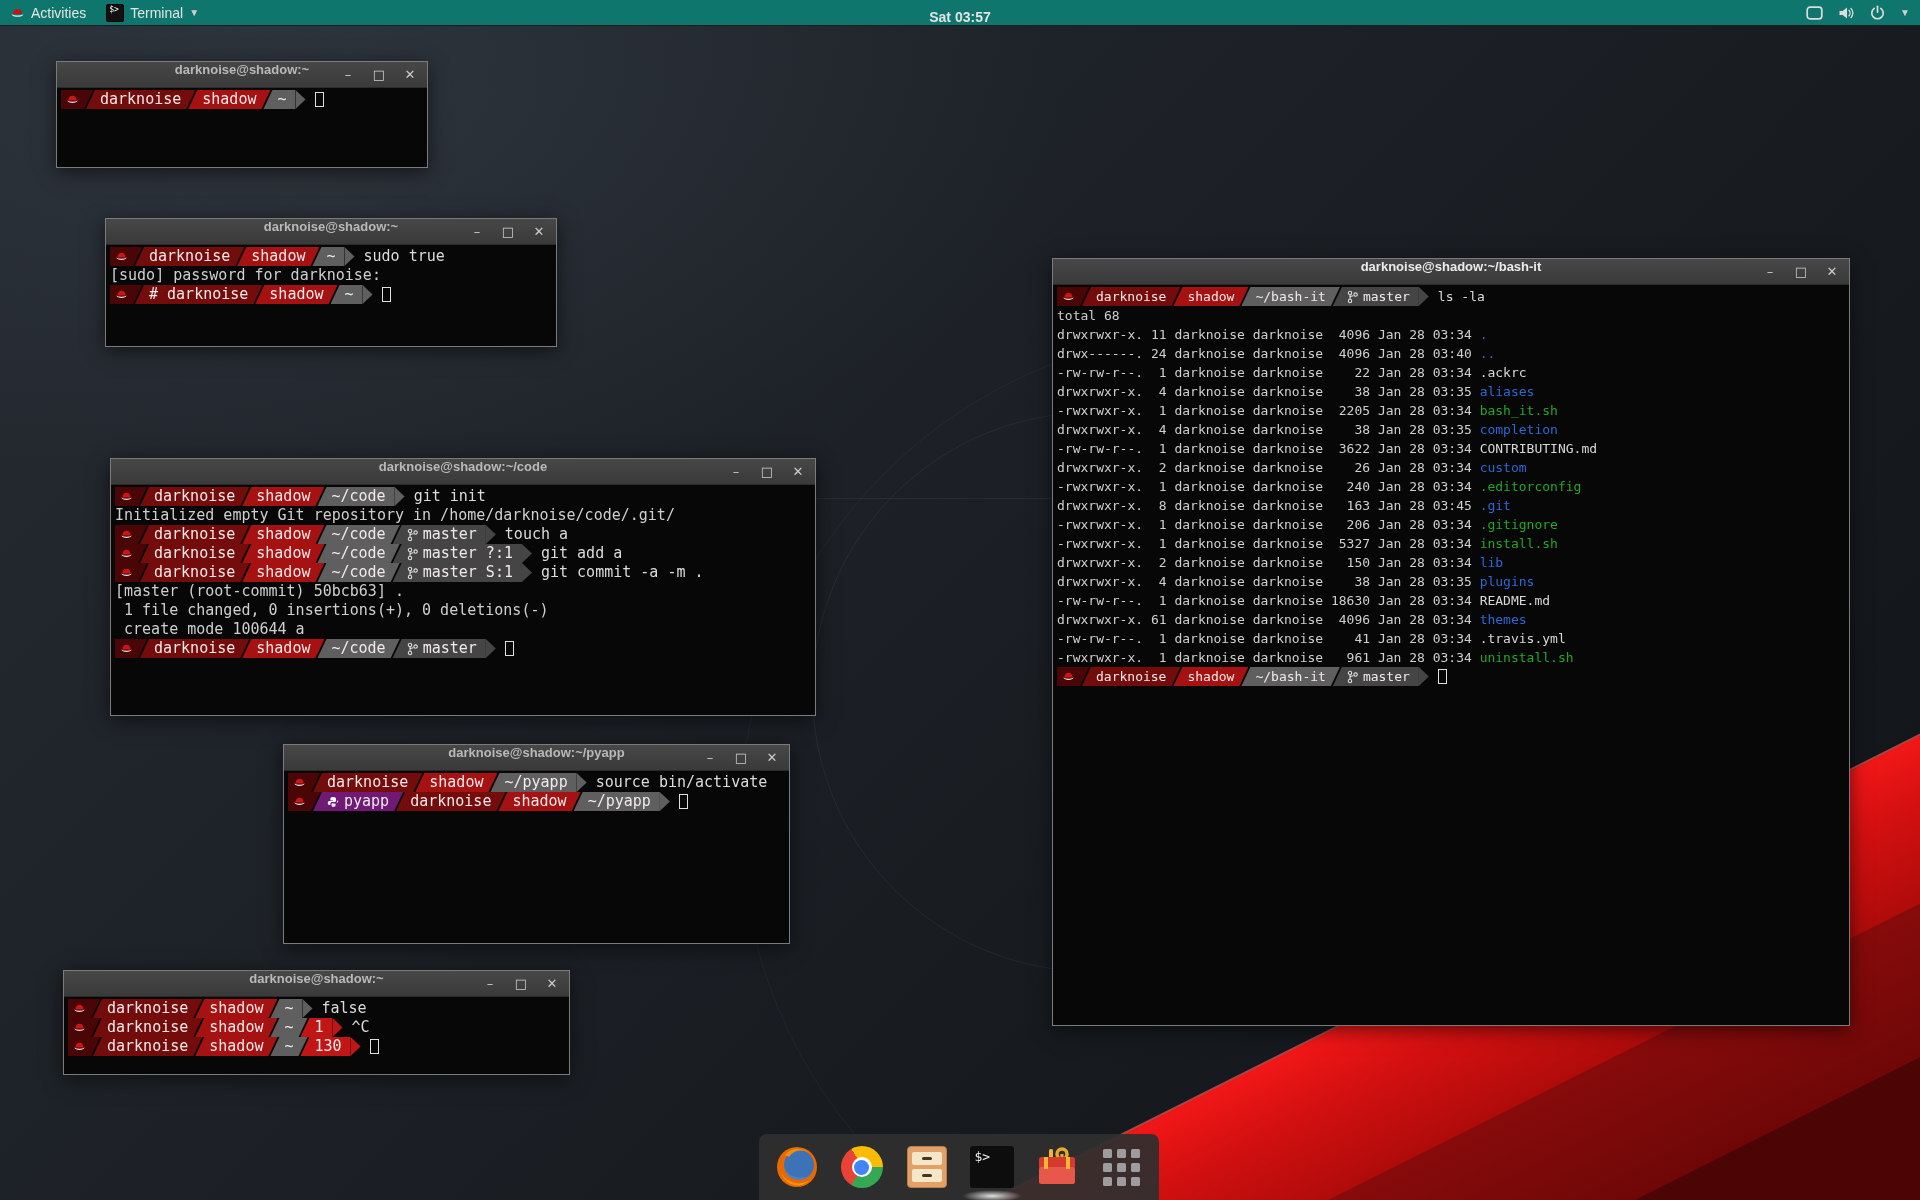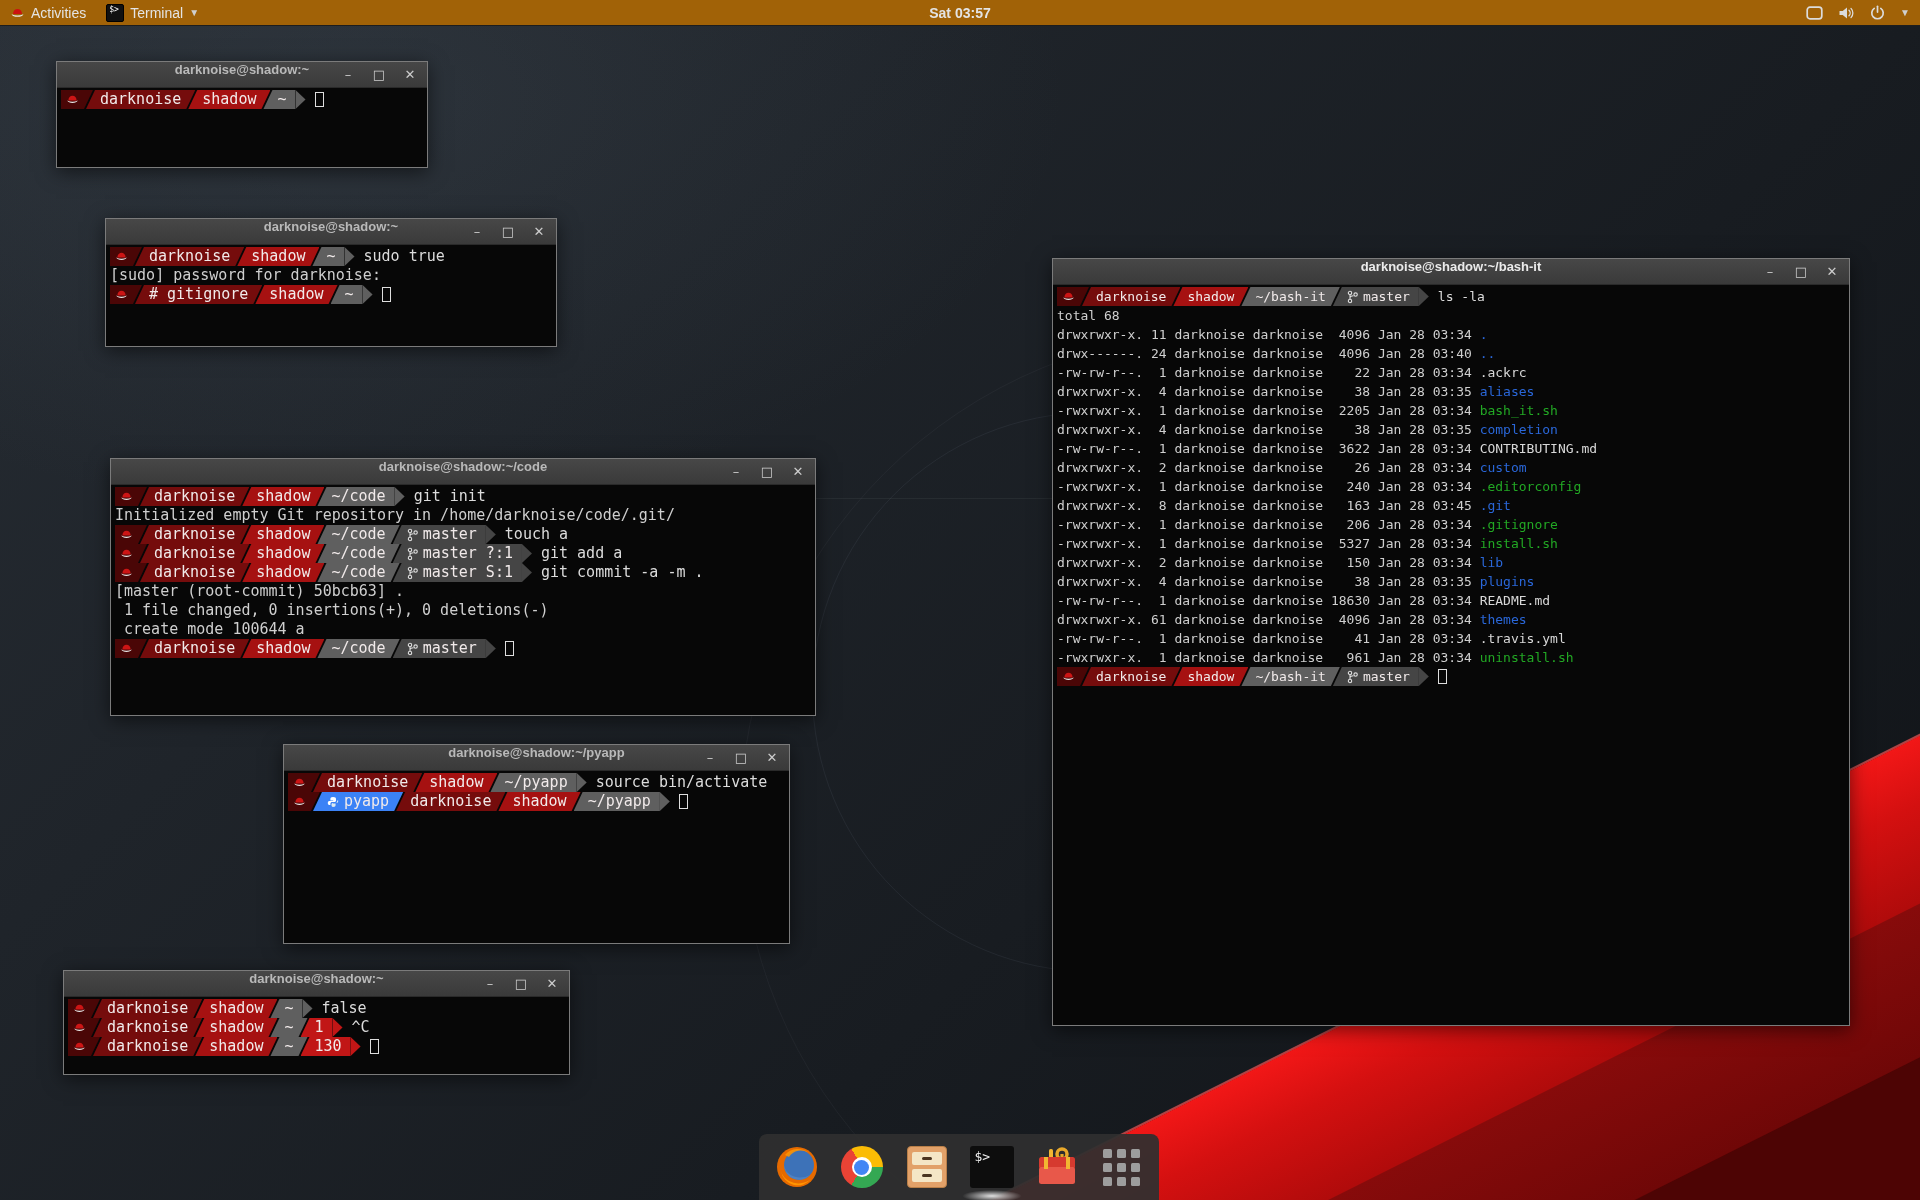--- a/index.html
+++ b/index.html
@@ -21,22 +21,22 @@
   .hairline { position:absolute; left:800px; top:498px; width:255px; height:1px; background:rgba(220,230,240,0.06); }
   .ribbon { position:absolute; transform:rotate(-26.6deg); }
   .ribbon-dark { width:1250px; height:300px; left:1090px; top:980px;
      background:linear-gradient(180deg,#8e0c0c 0%,#6f0707 60%,#5c0505 100%); }
   .ribbon-bright { width:1400px; height:150px; left:860px; top:925px;
      background:linear-gradient(180deg,#f21717 0%,#d41010 40%,#b00b0b 100%);
      box-shadow:0 -2px 0 rgba(255,90,90,.65); }
   .ribbon-deep { width:1000px; height:130px; left:1230px; top:1160px; background:#4d0404; }
 
   
-  .topbar { position:absolute; left:0; top:0; width:1920px; height:26px; background:#a16207;
-    border-bottom:1px solid #1d1d1d; z-index:50; display:flex; align-items:center; color:#e4e4e4; font-size:14px; }
+  .topbar { position:absolute; left:0; top:0; width:1920px; height:26px; background:#0f766e;
+    border-bottom:1px solid #1d1d1d; z-index:50; display:flex; align-items:flex-end; color:#e4e4e4; font-size:14px; }
   .tb-left { display:flex; align-items:center; height:100%; }
   .tb-item { display:flex; align-items:center; gap:6px; padding:0 10px; height:100%; cursor:default; }
   .hat-mini { width:15px; height:12px; }
   .appicon-mini { width:18px; height:18px; background:#111; border:1px solid #000; border-radius:2px;
     color:#fff; font-family:"DejaVu Sans Mono",monospace; font-size:8px; line-height:9px; padding-left:2px; }
   .caret { font-size:10px; color:#cfcfcf; }
   .tb-clock { position:absolute; left:0; right:0; text-align:center; font-weight:bold; font-size:14px; pointer-events:none; }
   .tb-right { margin-left:auto; display:flex; align-items:center; gap:15px; padding-right:10px; height:100%; }
   .tb-right svg { display:block; }
 
@@ -168,21 +168,21 @@
   </div>
   <div class="termbody">
       <div class="tline pline"><span class="seg seg-hat" style="background: rgb(74, 6, 6);"><svg width="13" height="11" viewBox="0 0 13 11">
             <path d="M2.4 6.4 C2.4 3.7 4.2 1.8 6.5 1.8 s4.1 1.9 4.1 4.6 z" fill="#cc1515"></path>
             <path d="M1.2 6.6 q5.3 2.5 10.6 0 q-1.2 2.3-5.3 2.3 t-5.3-2.3z" fill="#e6e3e3"></path>
           </svg></span><span class="seg seg-user" style="background: rgb(117, 12, 12);">darknoise</span><span class="seg seg-host" style="background: rgb(166, 17, 17);">shadow</span><span class="seg seg-path seg-last" style="background: rgb(95, 95, 95);">~</span><span class="seg-arrow" style="background: rgb(95, 95, 95);"></span><span class="cmd">sudo true</span></div>
       <div class="tline oline">[sudo] password for darknoise:</div>
       <div class="tline pline"><span class="seg seg-hat" style="background: rgb(74, 6, 6);"><svg width="13" height="11" viewBox="0 0 13 11">
             <path d="M2.4 6.4 C2.4 3.7 4.2 1.8 6.5 1.8 s4.1 1.9 4.1 4.6 z" fill="#cc1515"></path>
             <path d="M1.2 6.6 q5.3 2.5 10.6 0 q-1.2 2.3-5.3 2.3 t-5.3-2.3z" fill="#e6e3e3"></path>
-          </svg></span><span class="seg seg-user" style="background: rgb(117, 12, 12);"># gitignore</span><span class="seg seg-host" style="background: rgb(166, 17, 17);">shadow</span><span class="seg seg-path seg-last" style="background: rgb(95, 95, 95);">~</span><span class="seg-arrow" style="background: rgb(95, 95, 95);"></span><span class="cursor"></span></div>
+          </svg></span><span class="seg seg-user" style="background: rgb(117, 12, 12);"># darknoise</span><span class="seg seg-host" style="background: rgb(166, 17, 17);">shadow</span><span class="seg seg-path seg-last" style="background: rgb(95, 95, 95);">~</span><span class="seg-arrow" style="background: rgb(95, 95, 95);"></span><span class="cursor"></span></div>
     </div>
 </div>
 
 <div class="window w2">
   <div class="titlebar">
     <span class="title">darknoise@shadow:~/code</span>
     <span class="winbtns">
       <span class="winbtn">–</span>
       <span class="winbtn">□</span>
       <span class="winbtn">✕</span>
@@ -246,21 +246,21 @@
     </span>
   </div>
   <div class="termbody">
       <div class="tline pline"><span class="seg seg-hat" style="background: rgb(74, 6, 6);"><svg width="13" height="11" viewBox="0 0 13 11">
             <path d="M2.4 6.4 C2.4 3.7 4.2 1.8 6.5 1.8 s4.1 1.9 4.1 4.6 z" fill="#cc1515"></path>
             <path d="M1.2 6.6 q5.3 2.5 10.6 0 q-1.2 2.3-5.3 2.3 t-5.3-2.3z" fill="#e6e3e3"></path>
           </svg></span><span class="seg seg-user" style="background: rgb(117, 12, 12);">darknoise</span><span class="seg seg-host" style="background: rgb(166, 17, 17);">shadow</span><span class="seg seg-path seg-last" style="background: rgb(95, 95, 95);">~/pyapp</span><span class="seg-arrow" style="background: rgb(95, 95, 95);"></span><span class="cmd">source bin/activate</span></div>
       <div class="tline pline"><span class="seg seg-hat" style="background: rgb(74, 6, 6);"><svg width="13" height="11" viewBox="0 0 13 11">
             <path d="M2.4 6.4 C2.4 3.7 4.2 1.8 6.5 1.8 s4.1 1.9 4.1 4.6 z" fill="#cc1515"></path>
             <path d="M1.2 6.6 q5.3 2.5 10.6 0 q-1.2 2.3-5.3 2.3 t-5.3-2.3z" fill="#e6e3e3"></path>
-          </svg></span><span class="seg seg-venv" style="background: #3b82f6; align-items: center;"><svg width="12" height="12" viewBox="0 0 12 12">
+          </svg></span><span class="seg seg-venv" style="background: #701a75; align-items: center;"><svg width="12" height="12" viewBox="0 0 12 12">
             <path d="M6 1 c-2 0-2.6.9-2.6 2v1.4 h2.8 v.6 H2.4 c-1.1 0-1.6.9-1.6 2 s.5 2 1.6 2 h1 V7.6 c0-1 .8-1.6 1.8-1.6 h2.4 c.9 0 1.4-.6 1.4-1.5 V3 c0-1.1-.6-2-3-2z" fill="#fff"></path>
             <path d="M6 11 c2 0 2.6-.9 2.6-2V7.6 H5.8 V7 h3.8 c1.1 0 1.6-.9 1.6-2 0-.2 0-.4-.1-.6 h-1 v1 c0 1-.8 1.6-1.8 1.6 H5.9 c-.9 0-1.4.6-1.4 1.5 V9 c0 1.1.6 2 1.5 2z" fill="#dce9ef"></path>
           </svg>pyapp</span><span class="seg seg-user" style="background: rgb(117, 12, 12);">darknoise</span><span class="seg seg-host" style="background: rgb(166, 17, 17);">shadow</span><span class="seg seg-path seg-last" style="background: rgb(95, 95, 95);">~/pyapp</span><span class="seg-arrow" style="background: rgb(95, 95, 95);"></span><span class="cursor"></span></div>
     </div>
 </div>
 
 <div class="window w4">
   <div class="titlebar">
     <span class="title">darknoise@shadow:~</span>
     <span class="winbtns">

